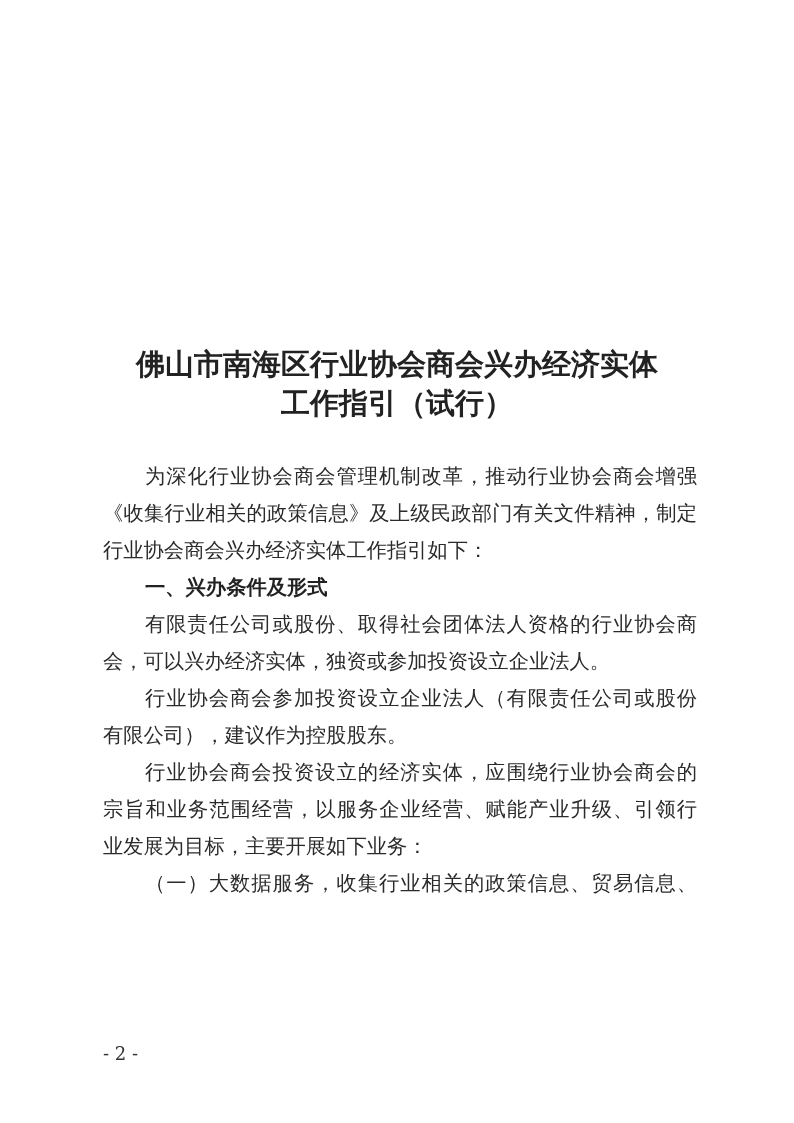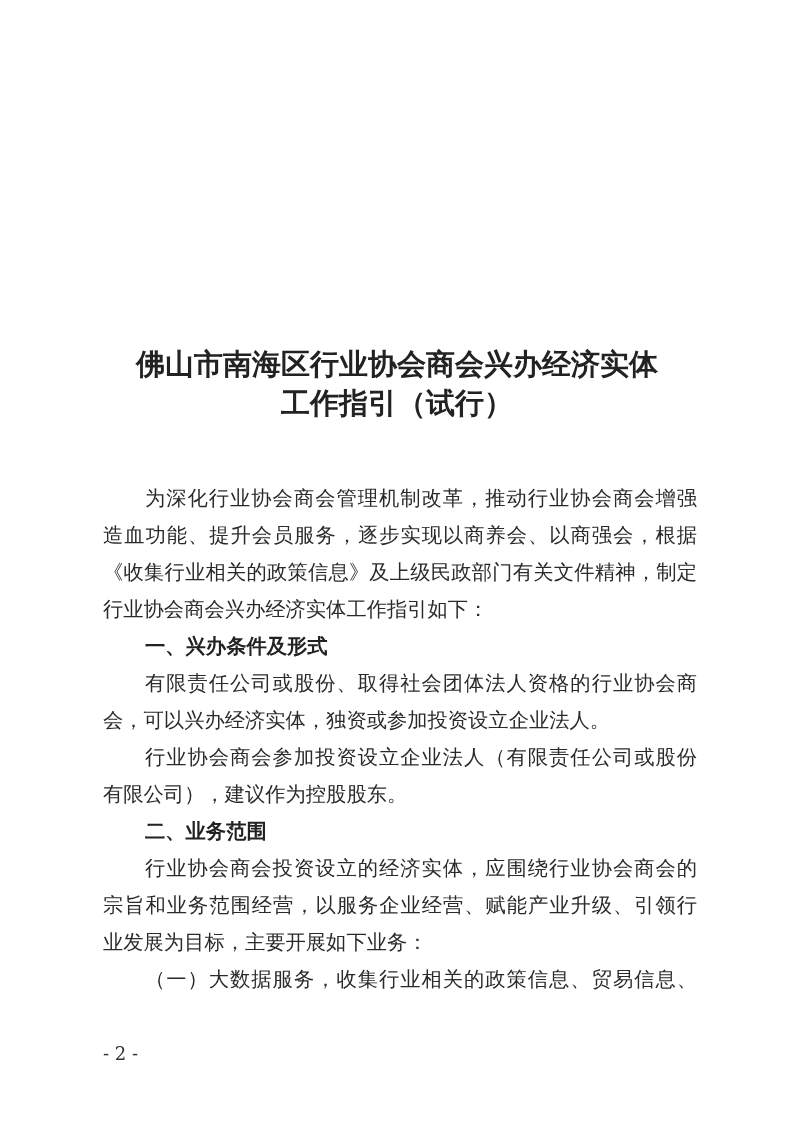--- a/index.html
+++ b/index.html
@@ -8,52 +8,50 @@
     .title {
       position: absolute; left: 0; width: 794px; text-align: center;
       font-family: "DejaVu Serif", "Liberation Serif", serif;
       font-weight: bold; font-size: 29px; color: #222; letter-spacing: 0px;
     }
     .t1 { top: 345px; }
     .t2 { top: 384px; }
     .body {
       position: absolute; left: 103px; width: 594px; top: 458px;
       font-family: "DejaVu Sans", "Liberation Sans", sans-serif;
-      font-size: 20.3px; color: #2a2a2a; line-height: 37px; margin-top: 22px;
+      font-size: 20.3px; color: #2a2a2a; line-height: 37px;
     }
     .line { height: 37px; white-space: nowrap; overflow: visible; text-align: justify; text-align-last: justify; }
     .line.last { text-align-last: left; }
     .indent { padding-left: 42px; }
     .heading { font-weight: bold; color: #222; text-align-last: left; }
     .pagenum {
       position: absolute; left: 103px; top: 1043px;
       font-family: "DejaVu Serif", "Liberation Serif", serif;
       font-size: 18px; color: #333;
     }
   </style>
 </head>
 <body>
 
 <div class="page">
   <div class="title t1">佛山市南海区行业协会商会兴办经济实体</div>
   <div class="title t2">工作指引（试行）</div>
 
   <div class="body">
     <div class="line indent">为深化行业协会商会管理机制改革，推动行业协会商会增强</div>
-    <div class="line">造血功能、提升会员服务，逐步实现以商养会、以商强会，根据</div>
     <div class="line">《收集行业相关的政策信息》及上级民政部门有关文件精神，制定</div>
     <div class="line last">行业协会商会兴办经济实体工作指引如下：</div>
 
     <div class="line indent heading">一、兴办条件及形式</div>
     <div class="line indent">有限责任公司或股份、取得社会团体法人资格的行业协会商</div>
     <div class="line last">会，可以兴办经济实体，独资或参加投资设立企业法人。</div>
     <div class="line indent">行业协会商会参加投资设立企业法人（有限责任公司或股份</div>
     <div class="line last">有限公司），建议作为控股股东。</div>
 
-    <div class="line indent heading">二、业务范围</div>
     <div class="line indent">行业协会商会投资设立的经济实体，应围绕行业协会商会的</div>
     <div class="line">宗旨和业务范围经营，以服务企业经营、赋能产业升级、引领行</div>
     <div class="line last">业发展为目标，主要开展如下业务：</div>
     <div class="line indent" style="padding-left:42px">（一）大数据服务，收集行业相关的政策信息、贸易信息、</div>
   </div>
 
   <div class="pagenum">- 2 -</div>
 </div>
 
 </body></html>

